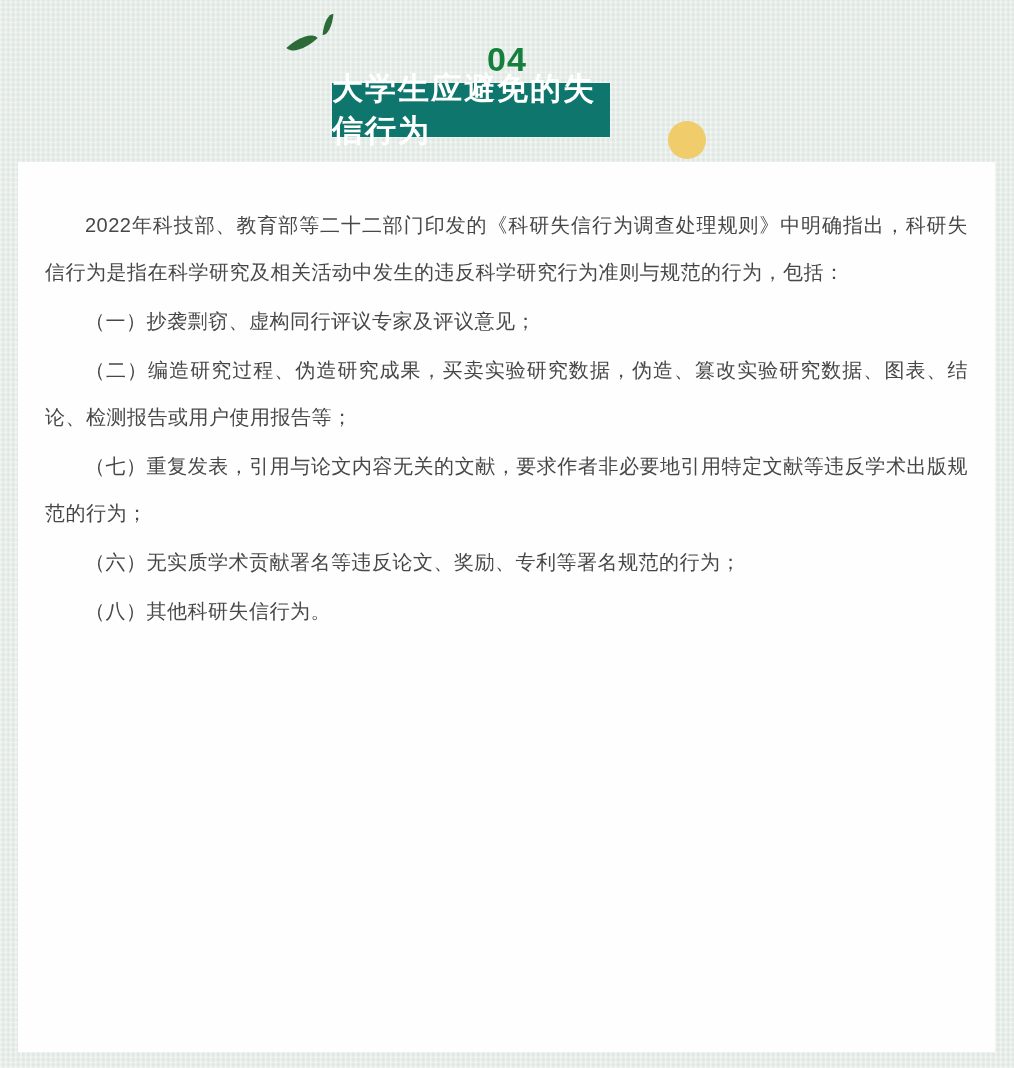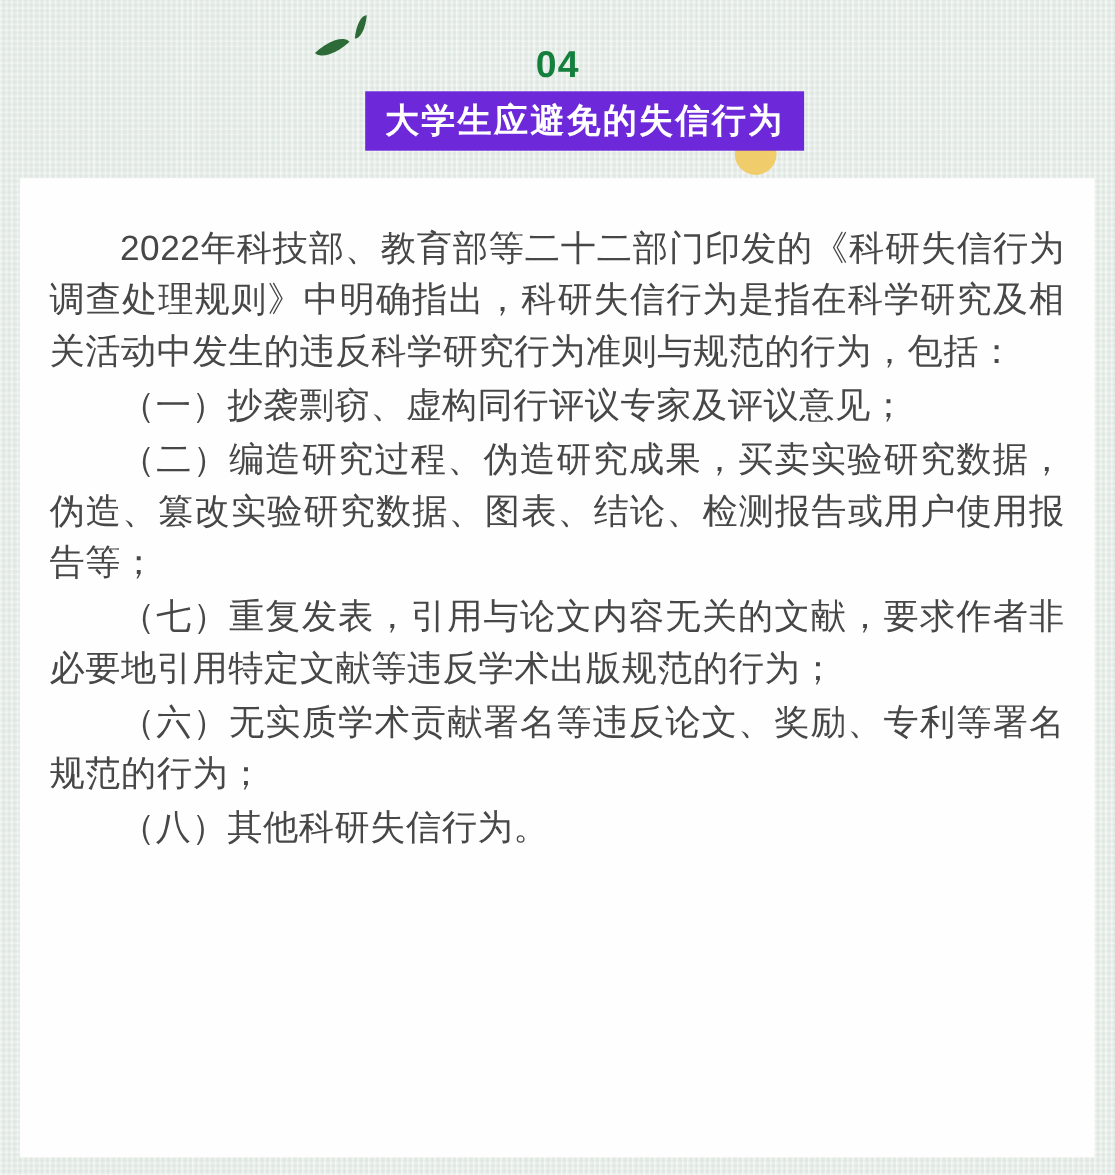--- a/index.html
+++ b/index.html
@@ -36,38 +36,38 @@
   }
 
   
   .yellow-dot{
     position:absolute;left:668px;top:121px;width:38px;height:38px;
     border-radius:50%;background:#f0cc6a;z-index:1;
   }
 
   
   .title-banner{
-    position:absolute;left:332px;top:83px;width:399px;height:54px;
-    background:#6d28d9;z-index:2;
+    position:absolute;left:332px;top:83px;width:278px;height:54px;
+    background:#0f766e;z-index:2;
     display:flex;align-items:center;justify-content:center;
   }
   .title-banner span{
     color:#ffffff;font-size:31px;font-weight:700;letter-spacing:2px;
   }
 
   
   .card{
     position:absolute;left:18px;top:162px;width:977px;height:890px;
     background:#fefefe;
     box-sizing:border-box;
     padding:40px 27px 0 27px;
   }
   .para{
     margin:0 0 2px 0;
-    font-size:32px;line-height:47px;
+    font-size:20px;line-height:47px;
     color:#474747;
     letter-spacing:0.5px;
     text-indent:2em;
     text-align:justify;
   }
 </style>
 </head>
 <body>
 
 <div class="page">

